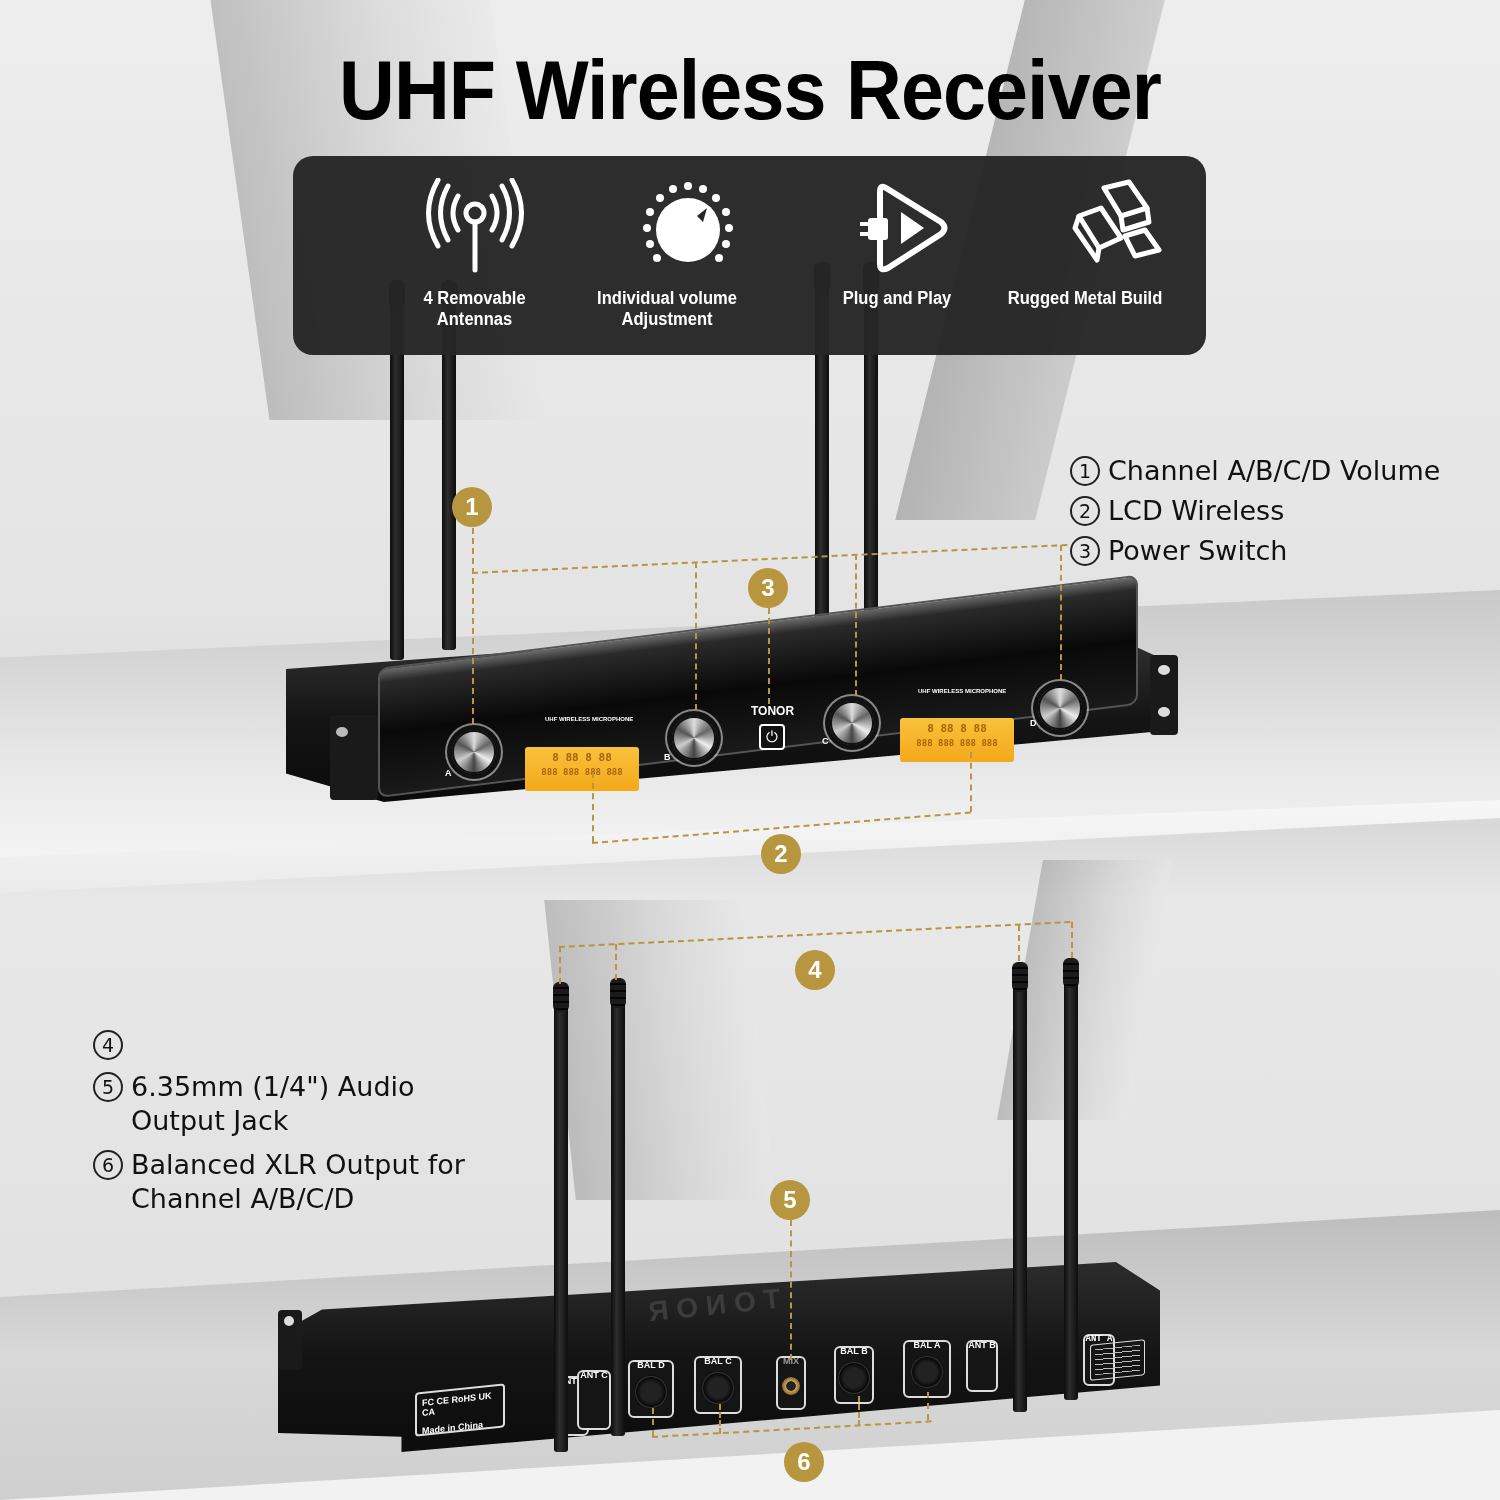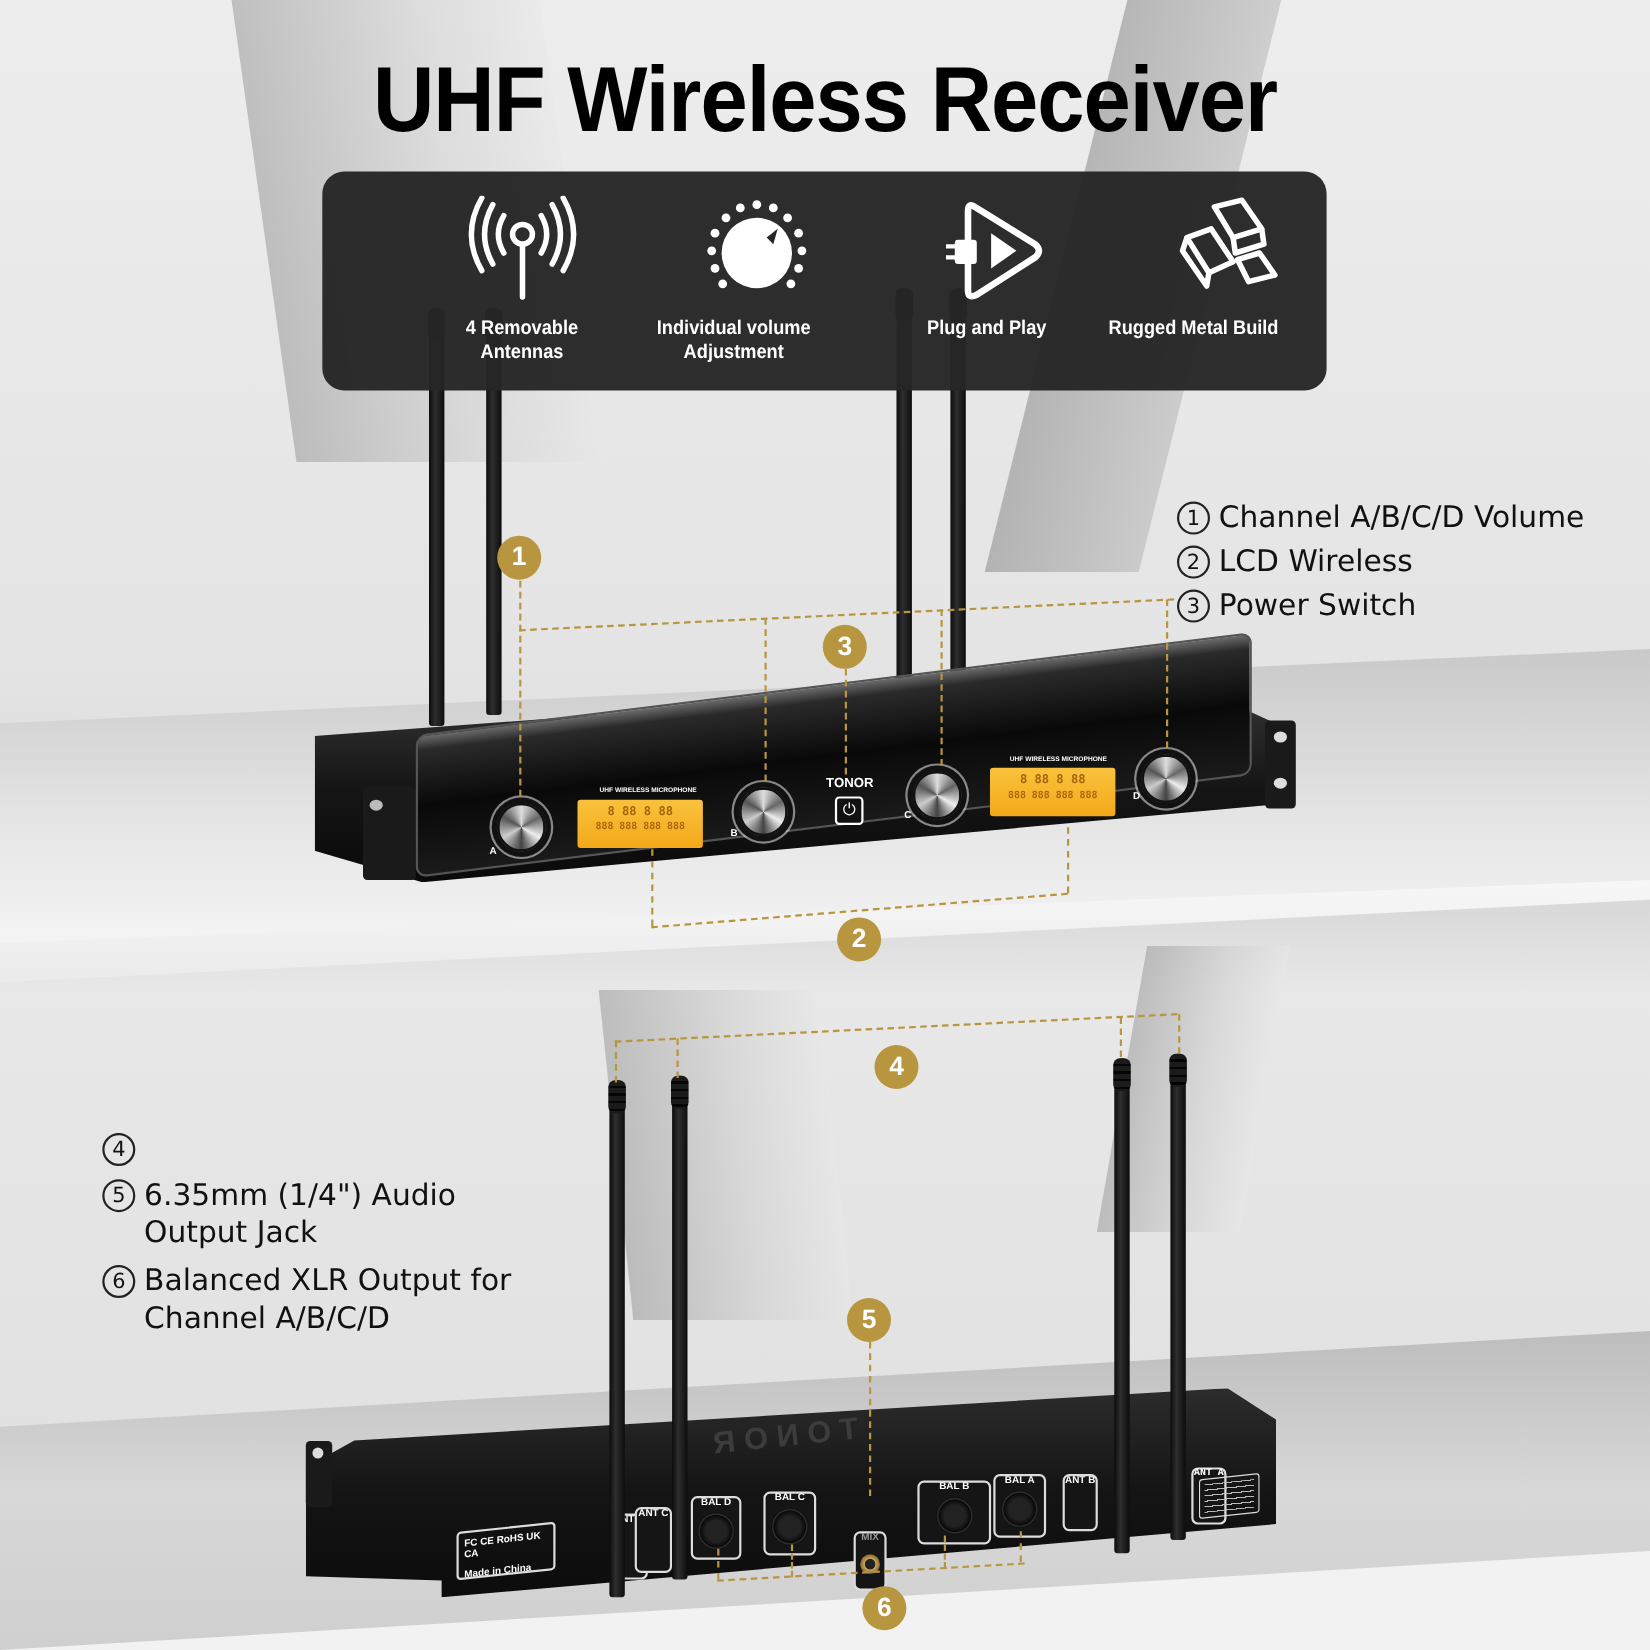--- a/index.html
+++ b/index.html
@@ -51,21 +51,21 @@
     position: absolute; left: 378px; top: 668px; width: 760px; height: 130px;
     background: linear-gradient(180deg, #6a6a6a, #2a2a2a 10%, #090909 50%, #1a1a1a);
     border-radius: 10px; transform: skewY(-7deg); transform-origin: left top;
     border: 2px solid #555;
   }
   .knob { position: absolute; width: 44px; height: 44px; border-radius: 50%;
     background: conic-gradient(#ddd, #666, #eee, #444, #ccc, #555, #ddd);
     border: 2px solid #111; box-shadow: 0 0 0 5px #111, 0 0 0 7px rgba(255,255,255,.5); }
   .knob-label { position:absolute; color:#fff; font-size: 9px; font-weight:700; }
   .lcd { position: absolute; width: 114px; height: 44px; background: linear-gradient(180deg,#f9c23c,#f4a81a); border-radius: 3px;
-    font-family: "DejaVu Sans Mono", monospace; color: #a8630a; font-size: 11px; line-height: 14px; padding: 4px 10px; text-align: center; font-weight:700; }
+    font-family: "DejaVu Sans Mono", monospace; color: #a8630a; font-size: 11px; line-height: 14px; padding: 4px 10px; text-align: center; font-weight:700;margin-top:20px; }
   .lcd-cap { position:absolute; color:#fff; font-size: 6px; font-weight:700; }
   .brand-front { position:absolute; color:#fff; font-weight: 700; font-size: 12px; }
   .power-btn { position:absolute; width: 26px; height: 26px; border: 2px solid #fff; border-radius: 4px; background:#111; color:#fff; font-size: 15px; line-height: 22px; text-align:center; }
   .rack-ear { position:absolute; background:#1a1a1a; border-radius: 4px; }
   .rack-hole { position:absolute; width: 12px; height: 10px; border-radius: 50%; background:#ddd; }
 
   
   .badge { position: absolute; width: 40px; height: 40px; border-radius: 50%; background: #b8963f; color: #fff;
     font-size: 24px; font-weight: 700; text-align: center; line-height: 40px; }
   .dash { position: absolute; border-color: #b8963f; border-style: dashed; border-width: 0; }
@@ -273,25 +273,25 @@
     <span class="port-label">ANT C</span>
   </div>
 <div class="port" style="left:628px;top:1360px;width:46px;height:58px;">
     <span class="port-label">BAL D</span>
     <div class="xlr"></div>
   </div>
 <div class="port" style="left:694px;top:1356px;width:48px;height:58px;">
     <span class="port-label">BAL C</span>
     <div class="xlr"></div>
   </div>
-<div class="port" style="left:776px;top:1356px;width:30px;height:54px;margin-top:36px;">
+<div class="port" style="left:776px;top:1356px;width:30px;height:54px;">
     <span class="port-label" style="color:#999;">MIX</span>
     <div class="jack"></div>
   </div>
-<div class="port" style="left:834px;top:1346px;width:67px;height:58px;">
+<div class="port" style="left:834px;top:1346px;width:40px;height:58px;">
     <span class="port-label">BAL B</span>
     <div class="xlr"></div>
   </div>
 <div class="port" style="left:903px;top:1340px;width:48px;height:58px;">
     <span class="port-label">BAL A</span>
     <div class="xlr"></div>
   </div>
 <div class="port" style="left:966px;top:1340px;width:32px;height:52px;">
     <span class="port-label">ANT B</span>
   </div>

